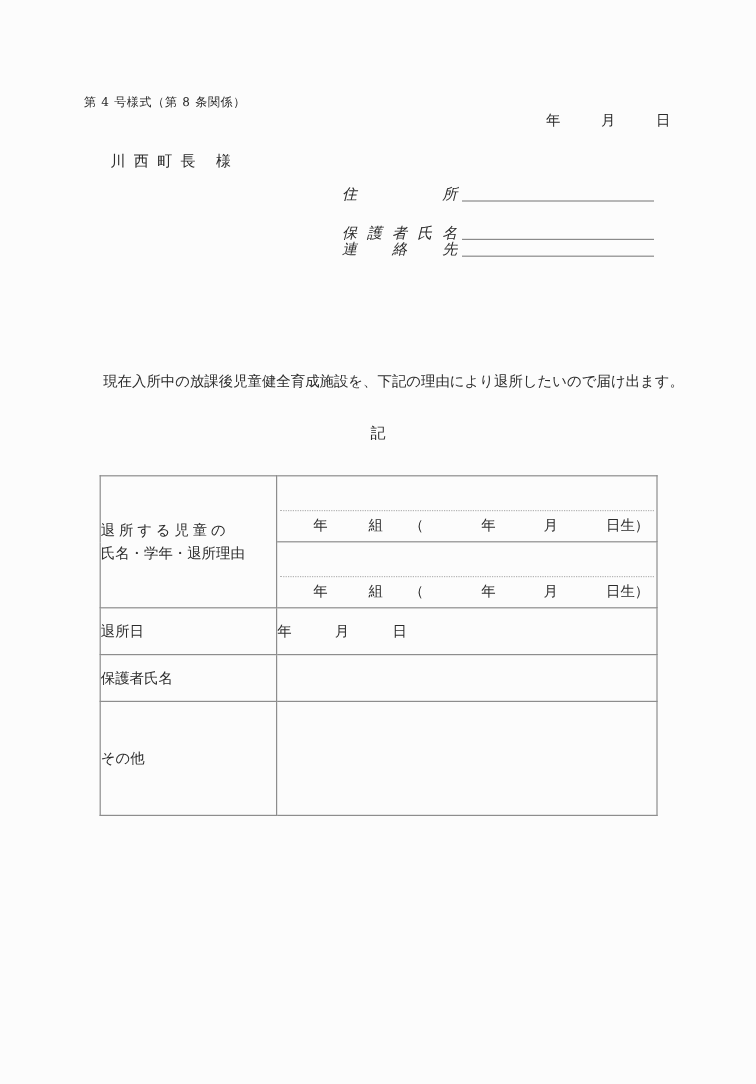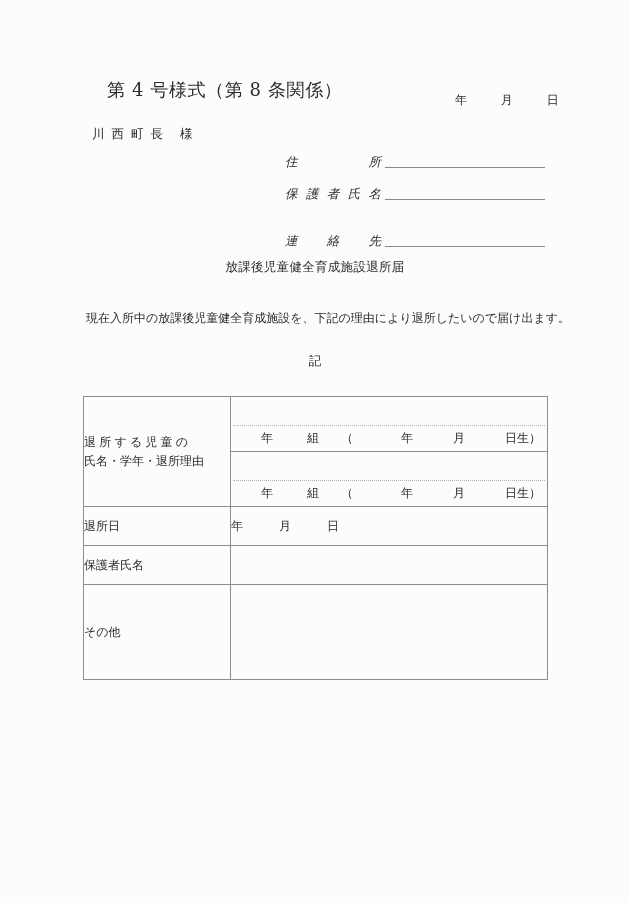--- a/index.html
+++ b/index.html
@@ -19,24 +19,23 @@
     position: relative;
     width: 630px;
     height: 903px;
   }
 
   
   .form-no {
     position: absolute;
     left: 70px;
     top: 78px;
-    font-size: 18px;
+    font-size: 10px;
     letter-spacing: 0.6px;
     white-space: nowrap;
-    margin-left: 37px;
   }
   .date-line {
     position: absolute;
     left: 455px;
     top: 92px;
     font-size: 12px;
     white-space: nowrap;
   }
   .date-line span { display: inline-block; }
   .date-line .y { width: 42px; }
@@ -71,21 +70,21 @@
   .field .fline {
     display: inline-block;
     width: 160px;
     border-bottom: 1px solid #8a8a8a;
     height: 14px;
     vertical-align: -2px;
     margin-left: 4px;
   }
   #field-address { top: 153px; }
   #field-guardian { top: 185px; }
-  #field-contact  { top: 232px; }
+  #field-contact  { top: 199px; }
 
   
   .doc-title {
     position: absolute;
     left: 0;
     right: 0;
     top: 259px;
     text-align: center;
     font-size: 12.5px;
     letter-spacing: 0.3px;
@@ -197,21 +196,20 @@
   <div class="field" id="field-address">
     <span class="flabel">住　　所</span><span class="fline"></span>
   </div>
   <div class="field" id="field-guardian">
     <span class="flabel">保護者氏名</span><span class="fline"></span>
   </div>
   <div class="field" id="field-contact">
     <span class="flabel">連　絡　先</span><span class="fline"></span>
   </div>
 
-  <div class="doc-title">放課後児童健全育成施設退所届</div>
 
   <div class="body-text">現在入所中の放課後児童健全育成施設を、下記の理由により退所したいので届け出ます。</div>
 
   <div class="ki-mark">記</div>
 
   <table class="form-table">
     <colgroup>
       <col class="col-label">
       <col class="col-value">
     </colgroup>

